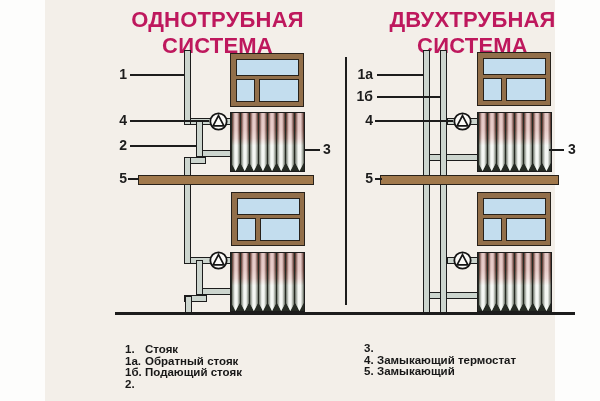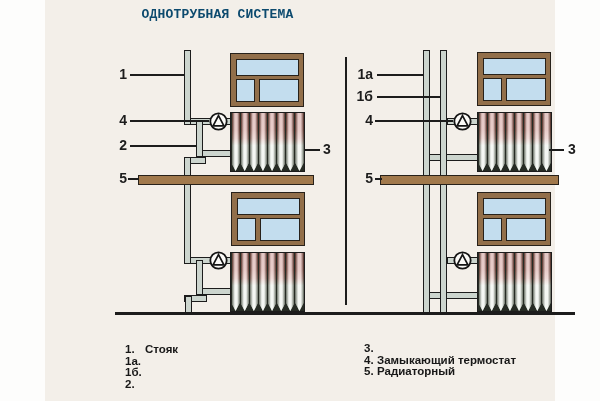--- a/index.html
+++ b/index.html
@@ -1,20 +1,20 @@
 <!DOCTYPE html>
 <html><head>
 <meta charset="utf-8">
 <style>
   html,body{margin:0;padding:0;}
   .page{position:relative;width:600px;height:401px;background:#fdfdfc;overflow:hidden;
         font-family:"Liberation Sans",sans-serif;color:#1c1c1c;}
   .card{position:absolute;left:45px;top:0;width:510px;height:401px;background:#f3efe9;}
-  .title{position:absolute;top:7px;font-size:13px;font-weight:bold;letter-spacing:0.2px;
-         text-align:center;color:#0c4a6e;font-family:Liberation Mono, monospace;}
+  .title{position:absolute;top:7px;font-size:22px;font-weight:bold;letter-spacing:0.2px;
+         text-align:center;color:#be185d;}
   .t-left{left:45px;width:255px;}
   .t-right{left:300px;width:255px;}
 
   .pipe{position:absolute;background:#ccd5ce;border:1.3px solid #1c1c1c;box-sizing:content-box;}
   .vp{width:5px;}
   .hp{height:5px;}
 
   .valve{position:absolute;width:19px;height:19px;}
   .valve svg{display:block;}
 
@@ -47,20 +47,21 @@
   .legend-left .lnum{width:20px;}
   .legend-right .lnum{width:13px;}
 </style>
 </head>
 <body>
 
 <div class="page">
   <div class="card">
 
     <div class="title t-left">ОДНОТРУБНАЯ СИСТЕМА</div>
+    <div class="title t-right">ДВУХТРУБНАЯ СИСТЕМА</div>
 
     <div class="pipe hp" style="left:139px;top:118px;width:27px"></div>
     <div class="pipe hp" style="left:180px;top:118px;width:7px"></div>
     <div class="pipe hp" style="left:151px;top:150px;width:35px"></div>
     <div class="pipe hp" style="left:139px;top:157px;width:20px"></div>
     <div class="pipe hp" style="left:139px;top:257px;width:27px"></div>
     <div class="pipe hp" style="left:180px;top:257px;width:7px"></div>
     <div class="pipe hp" style="left:151px;top:288px;width:35px"></div>
     <div class="pipe hp" style="left:139px;top:295px;width:21px"></div>
     <div class="pipe vp" style="left:151px;top:121px;height:34px"></div>
@@ -193,36 +194,38 @@
     <div class="divider"></div>
     <div class="baseline"></div>
 
     <div class="legend legend-left" style="left:80px;top:344px">
       <div class="lrow">
         <span class="lnum">1.</span>
         <span class="ltxt">Стояк</span>
       </div>
       <div class="lrow">
         <span class="lnum">1а.</span>
+        <span class="ltxt">Обратный стояк</span>
       </div>
       <div class="lrow">
         <span class="lnum">1б.</span>
+        <span class="ltxt">Подающий стояк</span>
       </div>
       <div class="lrow">
         <span class="lnum">2.</span>
       </div>
     </div>
     <div class="legend legend-right" style="left:319px;top:343px">
       <div class="lrow">
         <span class="lnum">3.</span>
       </div>
       <div class="lrow">
         <span class="lnum">4.</span>
         <span class="ltxt">Замыкающий термостат</span>
       </div>
       <div class="lrow">
         <span class="lnum">5.</span>
-        <span class="ltxt">Радиаторный</span>
+        <span class="ltxt">Замыкающий</span>
       </div>
     </div>
 
   </div>
 </div>
 
 </body></html>

